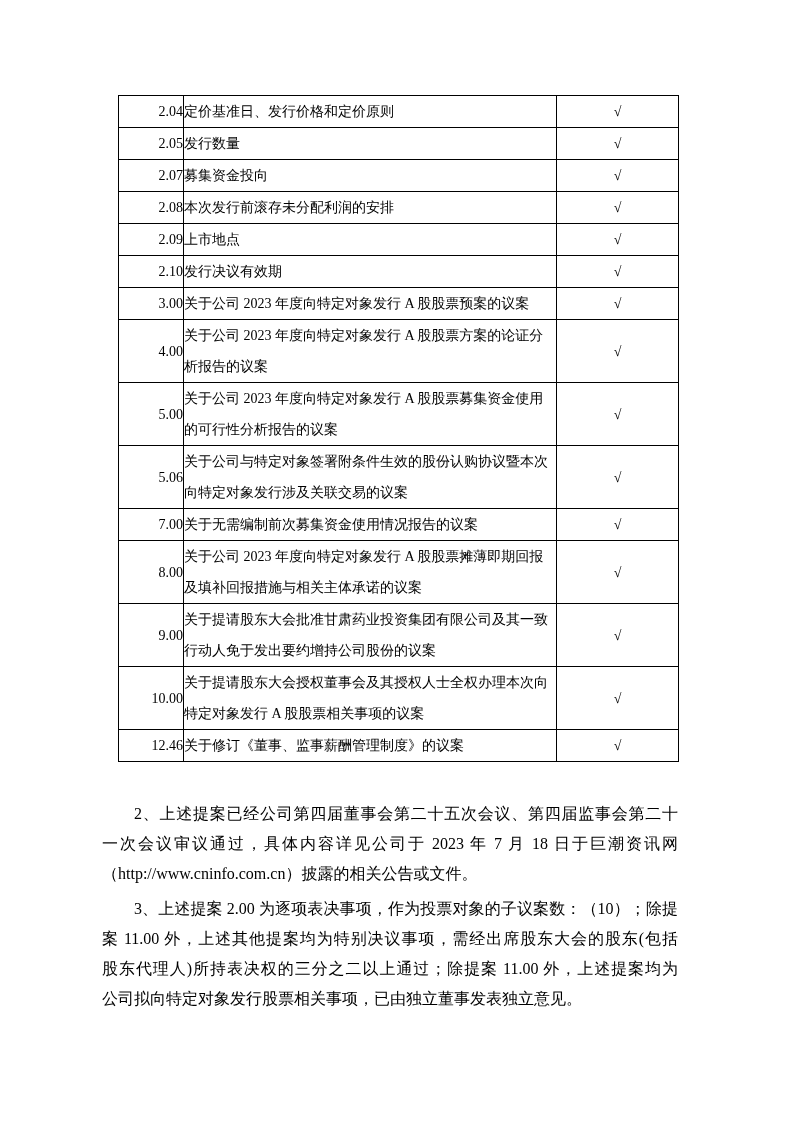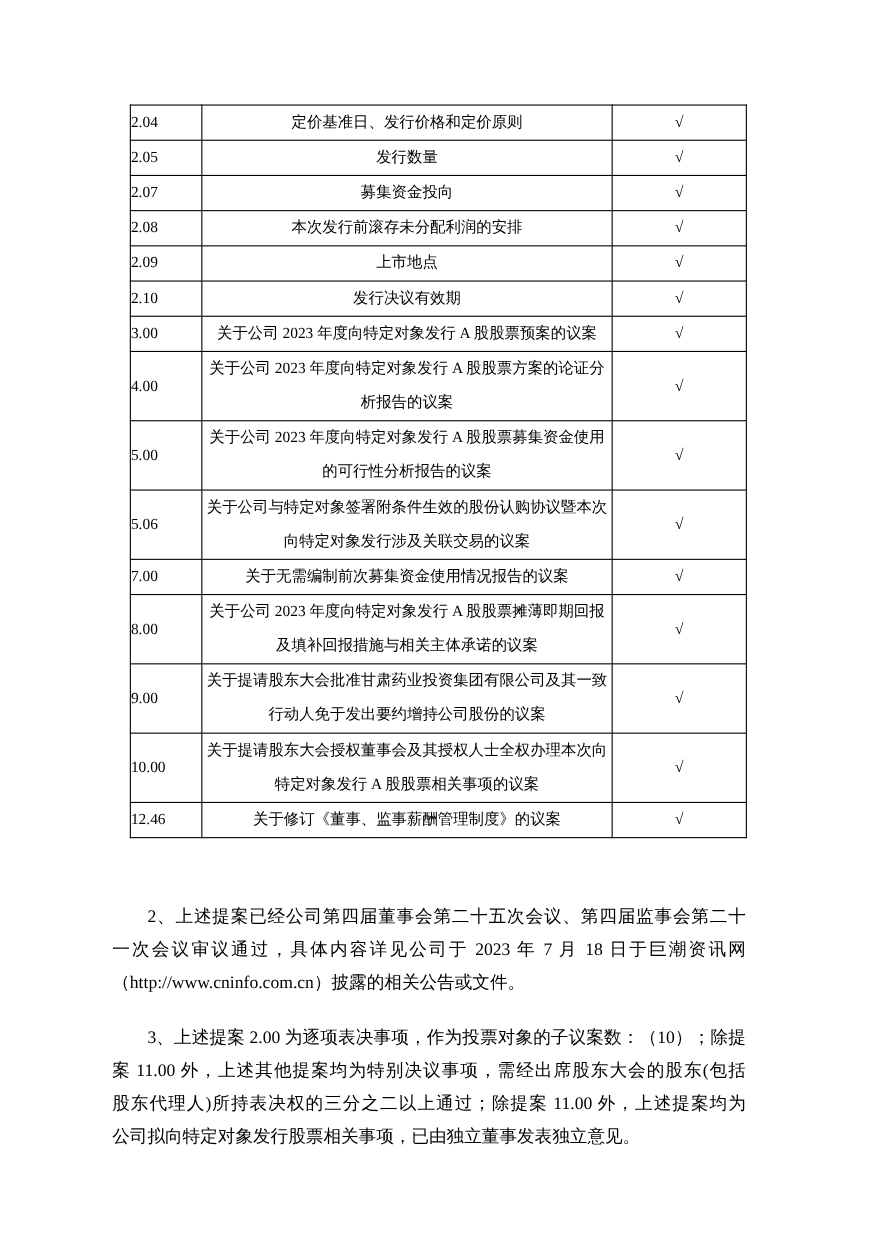--- a/index.html
+++ b/index.html
@@ -28,26 +28,26 @@
   table.proposal-table td {
     border: 1px solid #000000;
     font-size: 14px;
     line-height: 31px;
     padding: 0;
     vertical-align: middle;
     word-break: break-all;
   }
   td.col-no {
     width: 64px;
-    text-align: left;
+    text-align: right;
   }
   td.col-title {
     width: 372px;
     padding: 0 8px 0 13px;
-    text-align: center;
+    text-align: left;
   }
   td.col-vote {
     width: 121px;
     text-align: center;
   }
   
   .paragraphs {
     position: absolute;
     top: 799px;
     left: 102px;
@@ -62,21 +62,20 @@
     text-align: justify;
     text-align-last: justify;
     white-space: nowrap;
   }
   .line.last {
     text-align-last: left;
     text-align: center;
   }
   .line.first {
     text-indent: 32px;
-    margin-top: 20px;
   }
 </style>
 </head>
 <body>
 
 <div class="page">
 
   <table class="proposal-table">
     <tbody>
   <tr>

